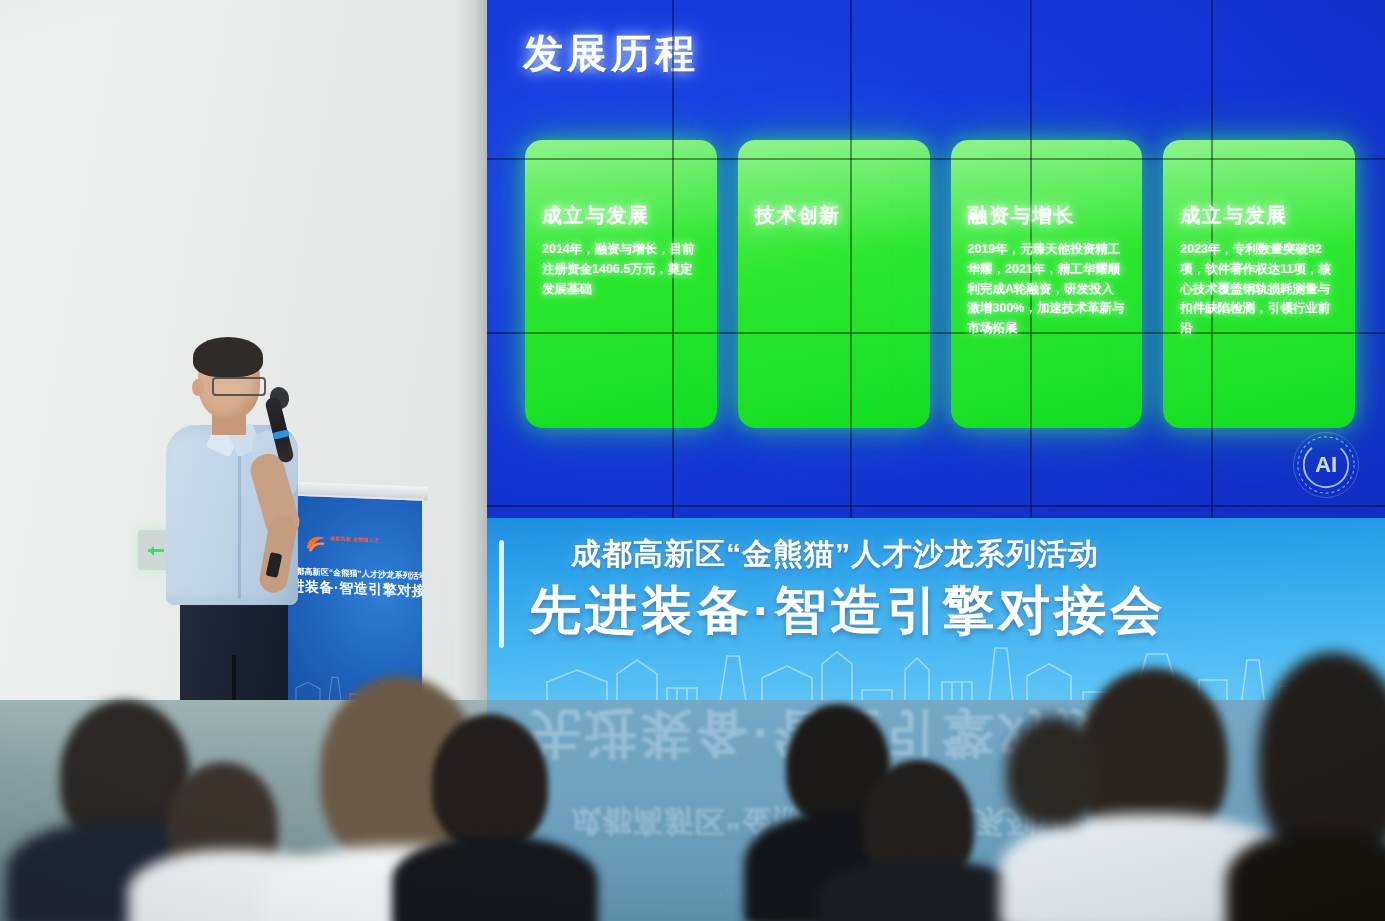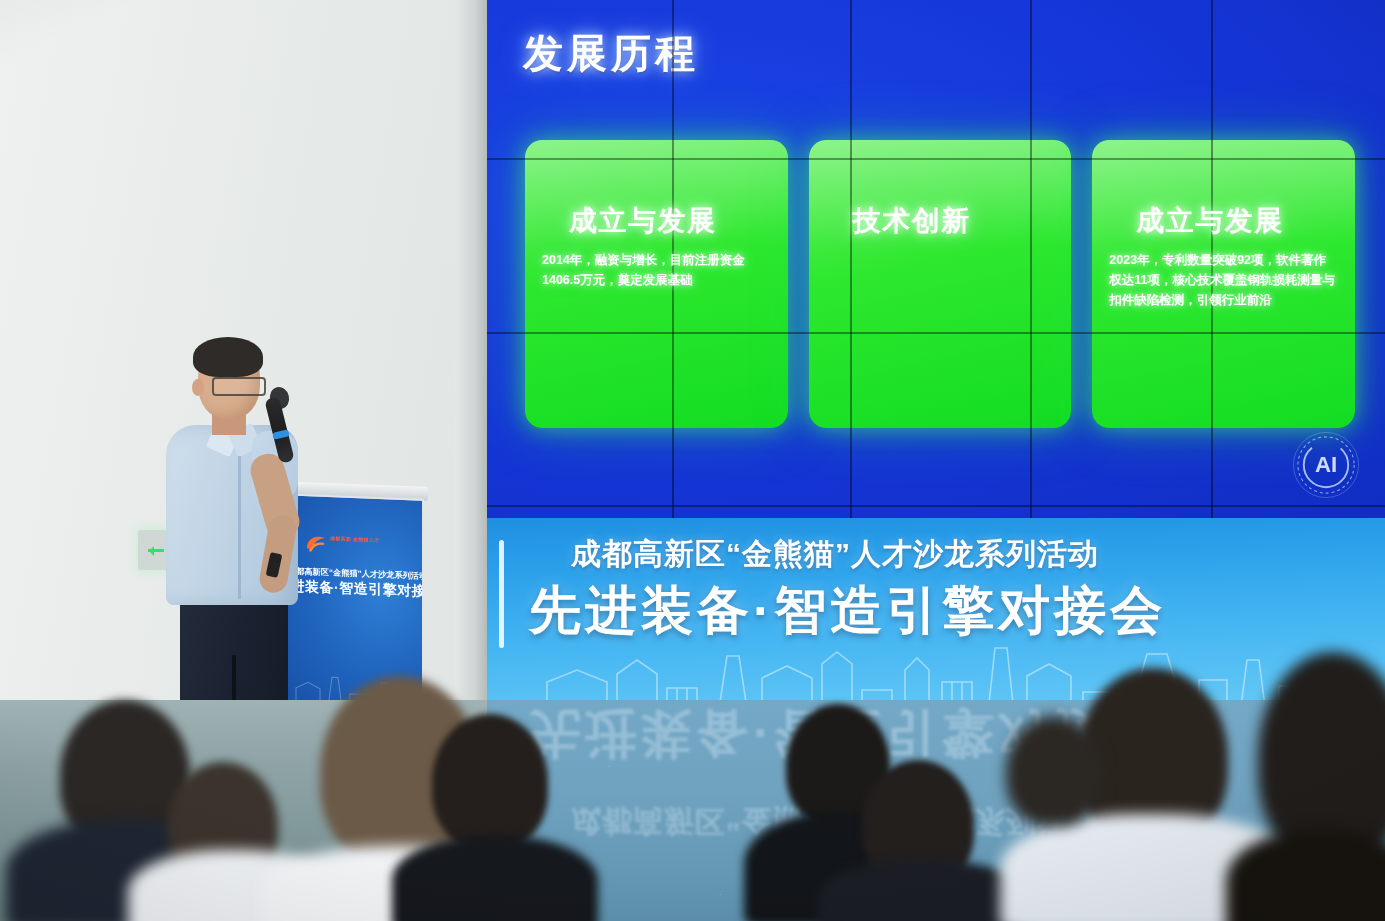--- a/index.html
+++ b/index.html
@@ -46,24 +46,23 @@
     box-shadow:0 0 22px rgba(60,255,110,.55),0 0 54px rgba(40,230,90,.34);
     padding:62px 17px 0 17px;box-sizing:border-box;overflow:hidden;
   }
   .card::after{
     content:"";position:absolute;inset:0;border-radius:17px;
     background:linear-gradient(180deg,rgba(255,255,255,.22),rgba(255,255,255,0) 38%);
     pointer-events:none;
   }
   .card-title{
     position:relative;z-index:2;
-    color:#fff;font-size:28px;font-weight:700;letter-spacing:1.5px;
+    color:#fff;font-size:20px;font-weight:700;letter-spacing:1.5px;
     text-shadow:0 0 9px rgba(255,255,255,.9),0 0 20px rgba(190,255,200,.7);
     margin-bottom:11px;
-    margin-left:27px;
   }
   .card-body{
     position:relative;z-index:2;
     color:#ffffff;font-size:12.5px;line-height:1.58;font-weight:700;
     text-shadow:0 0 6px rgba(255,255,255,.75),0 0 14px rgba(170,255,190,.55);
   }
 
   .ai-logo{
     position:absolute;right:22px;bottom:22px;width:74px;height:74px;
     opacity:.88;
@@ -280,20 +279,24 @@
   <div class="ledwall">
     <div class="slide-title">发展历程</div>
 
     <div class="cards">
       <div class="card">
         <div class="card-title">成立与发展</div>
         <div class="card-body">2014年，融资与增长，目前注册资金1406.5万元，奠定发展基础</div>
       </div>
       <div class="card">
         <div class="card-title">技术创新</div>
+      </div>
+      <div class="card">
+        <div class="card-title">融资与增长</div>
+        <div class="card-body">2019年，元臻天他投资精工华耀，2021年，精工华耀顺利完成A轮融资，研发投入激增300%，加速技术革新与市场拓展</div>
       </div>
       <div class="card">
         <div class="card-title">成立与发展</div>
         <div class="card-body">2023年，专利数量突破92项，软件著作权达11项，核心技术覆盖钢轨损耗测量与扣件缺陷检测，引领行业前沿</div>
       </div>
     </div>
 
     <svg class="ai-logo" viewBox="0 0 100 100">
       <circle cx="50" cy="50" r="30" fill="none" stroke="#cfe4ff" stroke-width="2.5" stroke-dasharray="120 42" opacity=".9"></circle>
       <circle cx="50" cy="50" r="38" fill="none" stroke="#bcd9ff" stroke-width="1.4" stroke-dasharray="4 4" opacity=".8"></circle>

